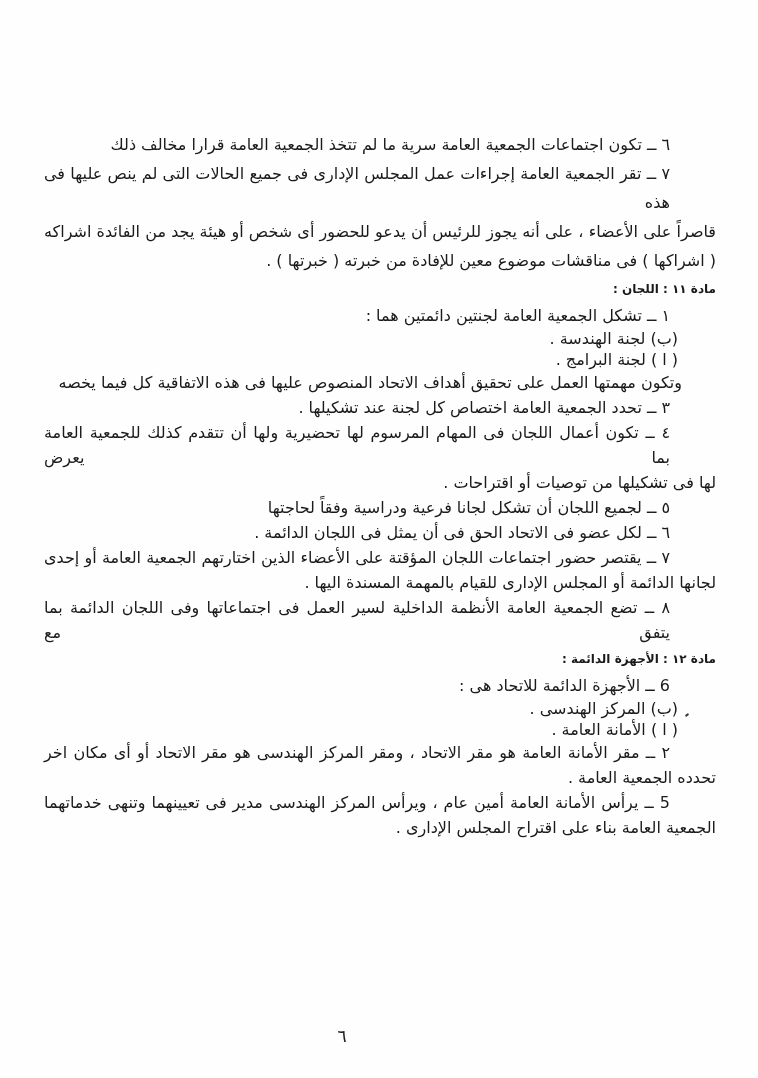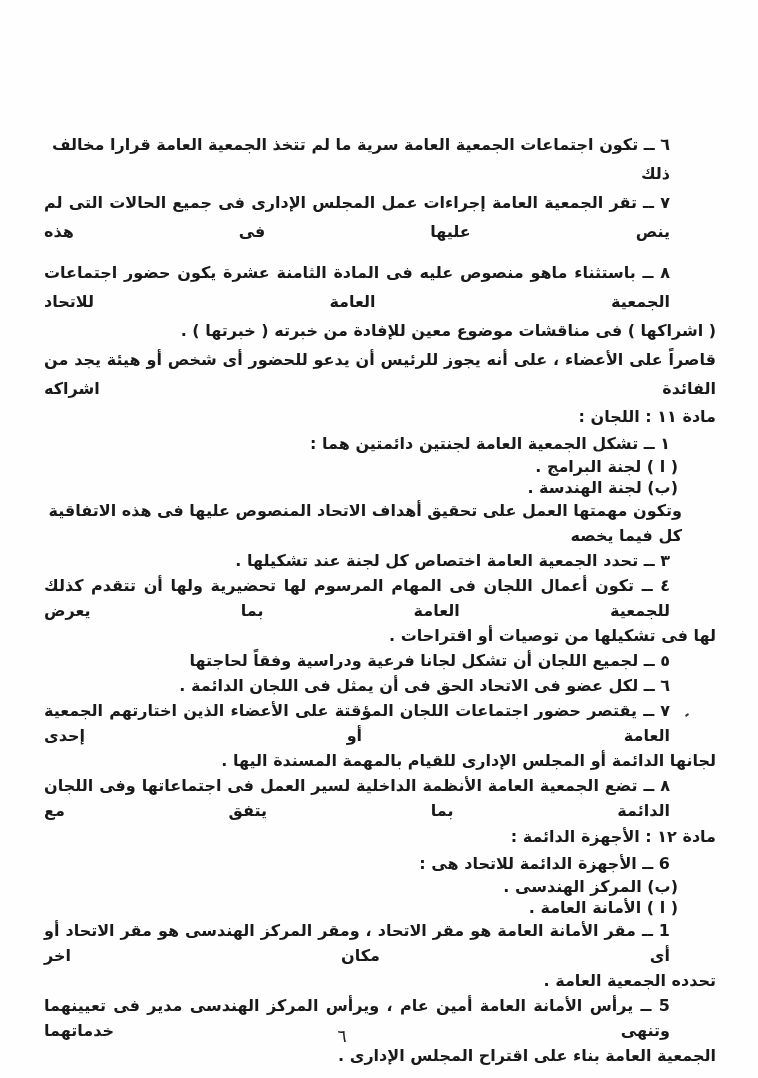--- a/index.html
+++ b/index.html
@@ -19,32 +19,31 @@
     position: absolute;
     top: 130px; right: 42px; left: 44px;
     direction: rtl;
   }
   .line {
     line-height: 25px;
     font-size: 16px;
     color: #1a1a1a;
     text-align: right;
     white-space: normal;
-    font-weight: bold;
   }
   .seca { line-height: 29px; }
   .item { padding-right: 46px; }
   .sub  { padding-right: 38px; line-height: 21px; }
   .para { padding-right: 34px; }
   .cont { padding-right: 0; }
   .heading {
     font-weight: bold;
     line-height: 24px;
     margin: 2px 0 2px 0;
-    font-size: 16px;
+    font-size: 12px;
   }
   .j { text-align: justify; text-align-last: justify; }
   .gap { margin-top: 12px; }
   .pagenum {
     position: absolute;
     top: 1026px; left: 330px;
     width: 24px;
     text-align: center;
     font-size: 17px;
     color: #1a1a1a;
@@ -58,40 +57,39 @@
     transform: rotate(-35deg);
   }
 </style>
 </head>
 <body>
 
 <div class="page">
   <div class="content" id="doc-body">
       <div class="line item seca">٦ ــ تكون اجتماعات الجمعية العامة سرية ما لم تتخذ الجمعية العامة قرارا مخالف ذلك</div>
       <div class="line item seca j">٧ ــ تقر الجمعية العامة إجراءات عمل المجلس الإدارى فى جميع الحالات التى لم ينص عليها فى هذه</div>
-      <div class="line item seca j gap">٨ ــ باستثناء ماهو منصوص عليه فى المادة الثامنة عشرة يكون حضور اجتماعات الجمعية العامة للاتحاد</div>
+      <div class="line cont seca j">قاصراً على الأعضاء ، على أنه يجوز للرئيس أن يدعو للحضور أى شخص أو هيئة يجد من الفائدة اشراكه</div>
       <div class="line cont seca">( اشراكها ) فى مناقشات موضوع معين للإفادة من خبرته ( خبرتها ) .</div>
-      <div class="line cont seca j">قاصراً على الأعضاء ، على أنه يجوز للرئيس أن يدعو للحضور أى شخص أو هيئة يجد من الفائدة اشراكه</div>
       <div class="line heading">مادة ١١ : اللجان :</div>
       <div class="line item">١ ــ تشكل الجمعية العامة لجنتين دائمتين هما :</div>
+      <div class="line sub">(ب)  لجنة الهندسة .</div>
       <div class="line sub">( ا )  لجنة البرامج .</div>
-      <div class="line sub">(ب)  لجنة الهندسة .</div>
       <div class="line para">وتكون مهمتها العمل على تحقيق أهداف الاتحاد المنصوص عليها فى هذه الاتفاقية كل فيما يخصه</div>
       <div class="line item">٣ ــ تحدد الجمعية العامة اختصاص كل لجنة عند تشكيلها .</div>
       <div class="line item j">٤ ــ تكون أعمال اللجان فى المهام المرسوم لها تحضيرية ولها أن تتقدم كذلك للجمعية العامة بما يعرض</div>
       <div class="line cont">لها فى تشكيلها من توصيات أو اقتراحات .</div>
       <div class="line item">٥ ــ لجميع اللجان أن تشكل لجانا فرعية ودراسية وفقاً لحاجتها</div>
       <div class="line item">٦ ــ لكل عضو فى الاتحاد الحق فى أن يمثل فى اللجان الدائمة .</div>
       <div class="line item j">٧ ــ يقتصر حضور اجتماعات اللجان المؤقتة على الأعضاء الذين اختارتهم الجمعية العامة أو إحدى</div>
       <div class="line cont">لجانها الدائمة أو المجلس الإدارى للقيام بالمهمة المسندة اليها .</div>
       <div class="line item j">٨ ــ تضع الجمعية العامة الأنظمة الداخلية لسير العمل فى اجتماعاتها وفى اللجان الدائمة بما يتفق مع</div>
       <div class="line heading">مادة ١٢ : الأجهزة الدائمة :</div>
       <div class="line item">6 ــ الأجهزة الدائمة للاتحاد هى :</div>
       <div class="line sub">(ب)  المركز الهندسى .</div>
       <div class="line sub">( ا )  الأمانة العامة .</div>
-      <div class="line item j">1 ــ مقر الأمانة العامة هو مقر الاتحاد ، ومقر المركز الهندسى هو مقر الاتحاد أو أى مكان اخر</div>
+      <div class="line item j">٢ ــ مقر الأمانة العامة هو مقر الاتحاد ، ومقر المركز الهندسى هو مقر الاتحاد أو أى مكان اخر</div>
       <div class="line cont">تحدده الجمعية العامة .</div>
       <div class="line item j">5 ــ يرأس الأمانة العامة أمين عام ، ويرأس المركز الهندسى مدير فى تعيينهما وتنهى خدماتهما</div>
       <div class="line cont">الجمعية العامة بناء على اقتراح المجلس الإدارى .</div>
     </div>
   <div class="speck"></div>
   <div class="pagenum">٦</div>
 </div>
 
 </body></html>

